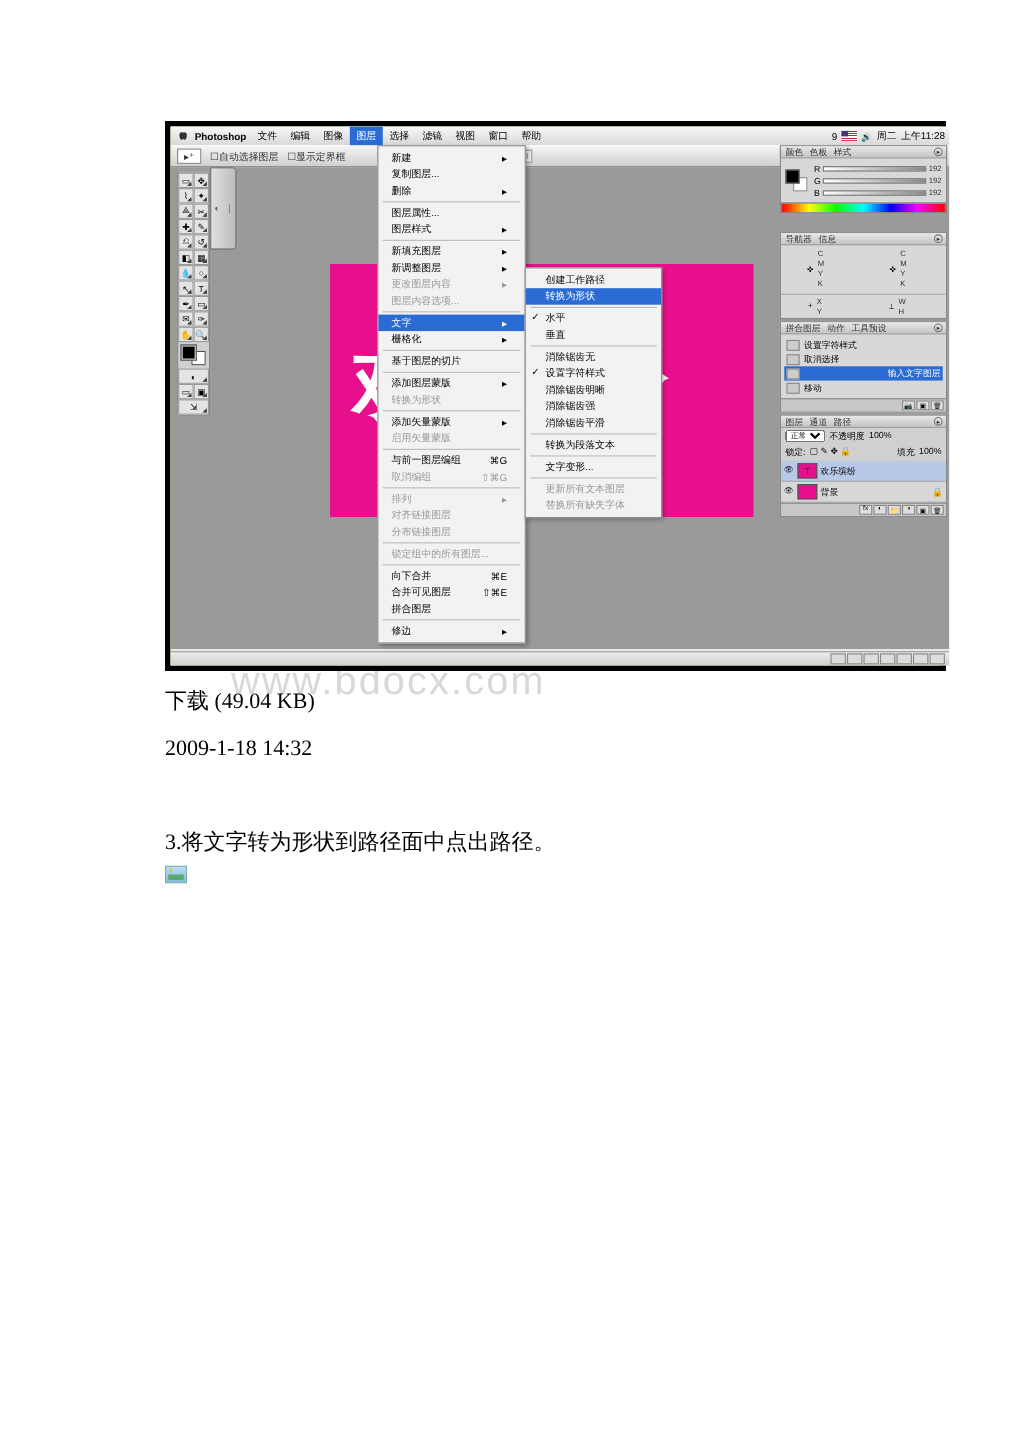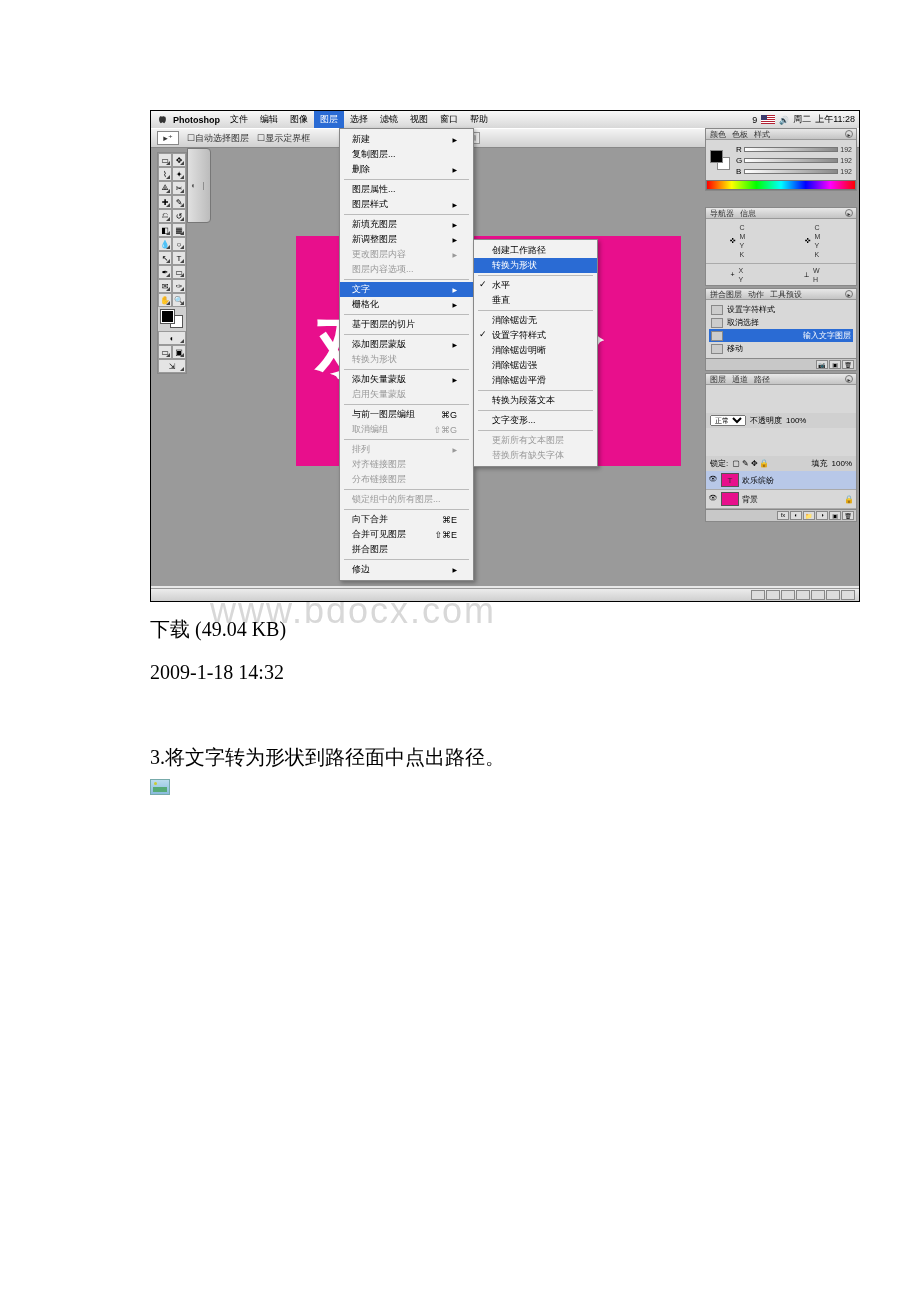--- a/index.html
+++ b/index.html
@@ -1,18 +1,18 @@
 <!DOCTYPE html>
 <html><head>
 <meta charset="utf-8">
 <style>
   * { box-sizing: border-box; margin: 0; padding: 0; }
   body { width: 920px; background: #fff; font-family: "Microsoft YaHei", sans-serif; }
   .page { padding: 110px 60px 40px 150px; }
-  .shot-wrap { border: 1px solid #000000; width: 710px; background: #84cc16; }
+  .shot-wrap { border: 5px solid #000000; width: 710px; background: #84cc16; }
   .shot { width: 708px; height: 490px; position: relative; overflow: hidden; background: #e8e8e8; }
 
   
   .menubar { height: 17px; background: linear-gradient(#f8f8f8,#d8d8d8); display: flex; align-items: center; font-size: 9px; color: #000; padding: 0 4px; }
   .apple { width: 14px; text-align: center; }
   .menubar .app { font-weight: bold; margin: 0 4px; }
   .menubar .m { padding: 0 6px; height: 100%; display: flex; align-items: center; }
   .menubar .m.active { background: #2a6bd4; color: #fff; }
   .menubar .right { margin-left: auto; display: flex; align-items: center; gap: 4px; }
   .flag { width: 14px; height: 9px; background: repeating-linear-gradient(#b22234 0 1px,#fff 1px 2px); position: relative; }
@@ -67,21 +67,21 @@
   .sw .f { position:absolute; left:0; top:0; width:13px; height:13px; background:#000; border:1px solid #888; }
   .sw .b { position:absolute; right:0; bottom:0; width:13px; height:13px; background:#fff; border:1px solid #888; }
   .slider { flex:1; display:flex; flex-direction:column; gap:2px; }
   .slider .trk { height:5px; background:linear-gradient(90deg,#fff,#888); border:1px solid #777; position:relative; }
   .slider .num { font-size:7px; color:#333; text-align:right; }
   .ramp { height:10px; background:linear-gradient(90deg,#f00,#ff0,#0f0,#0ff,#00f,#f0f,#f00); border:1px solid #777; }
   .hist .body { padding:3px; }
   .hist .row { display:flex; align-items:center; gap:4px; padding:1px 2px; }
   .hist .row.hi { background:#2a6bd4; color:#fff;justify-content:space-between; }
   .hist .ico { width:12px; height:10px; background:#ccc; border:1px solid #888; }
-  .layerspan .ctrl { display:flex; gap:4px; padding:2px 4px; align-items:center; background:#d0d0d0;margin-top:28px; }
+  .layerspan .ctrl { display:flex; gap:4px; padding:2px 4px; align-items:flex-start; background:#d0d0d0; }
   .layerspan .ctrl select { font-size:7px; height:11px; }
   .layerspan .lrow { display:flex; align-items:center; padding:2px; border-bottom:1px solid #aaa; gap:3px; }
   .layerspan .lrow.sel { background:#b8c8e8; }
   .eye { width:10px; height:10px; font-size:7px; text-align:center; }
   .lthumb { width:18px; height:14px; border:1px solid #555; }
   .layerspan .foot { height:12px; background:#c8c8c8; border-top:1px solid #888; display:flex; justify-content:flex-end; gap:1px; padding:1px 2px; }
   .layerspan .foot span { width:12px; height:9px; border:1px solid #888; background:#ddd; font-size:6px; text-align:center; }
 
   .statusbar { position:absolute; left:0; bottom:0; right:0; height:13px; background:linear-gradient(#ececec,#cfcfcf); border-top:1px solid #999; display:flex; justify-content:flex-end; align-items:center; padding:0 4px; gap:1px; }
   .statusbar span { width:14px; height:10px; border:1px solid #888; background:#ddd; font-size:6px; }

